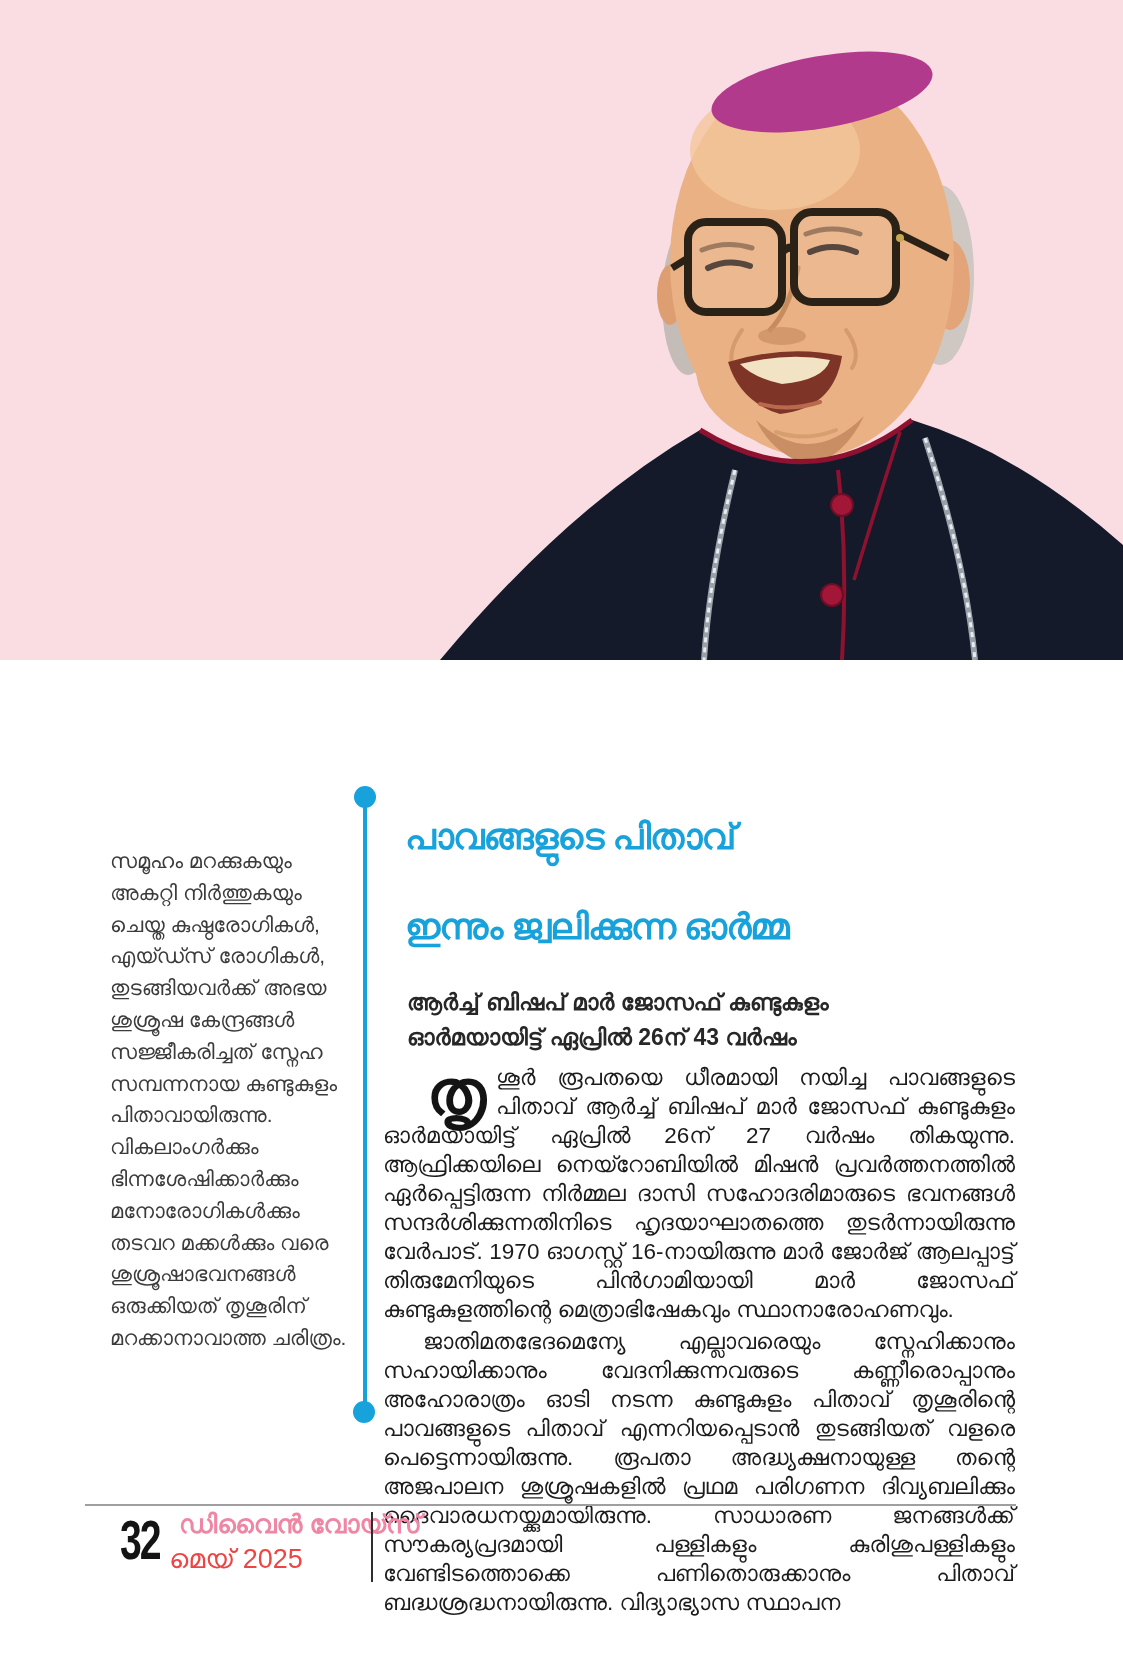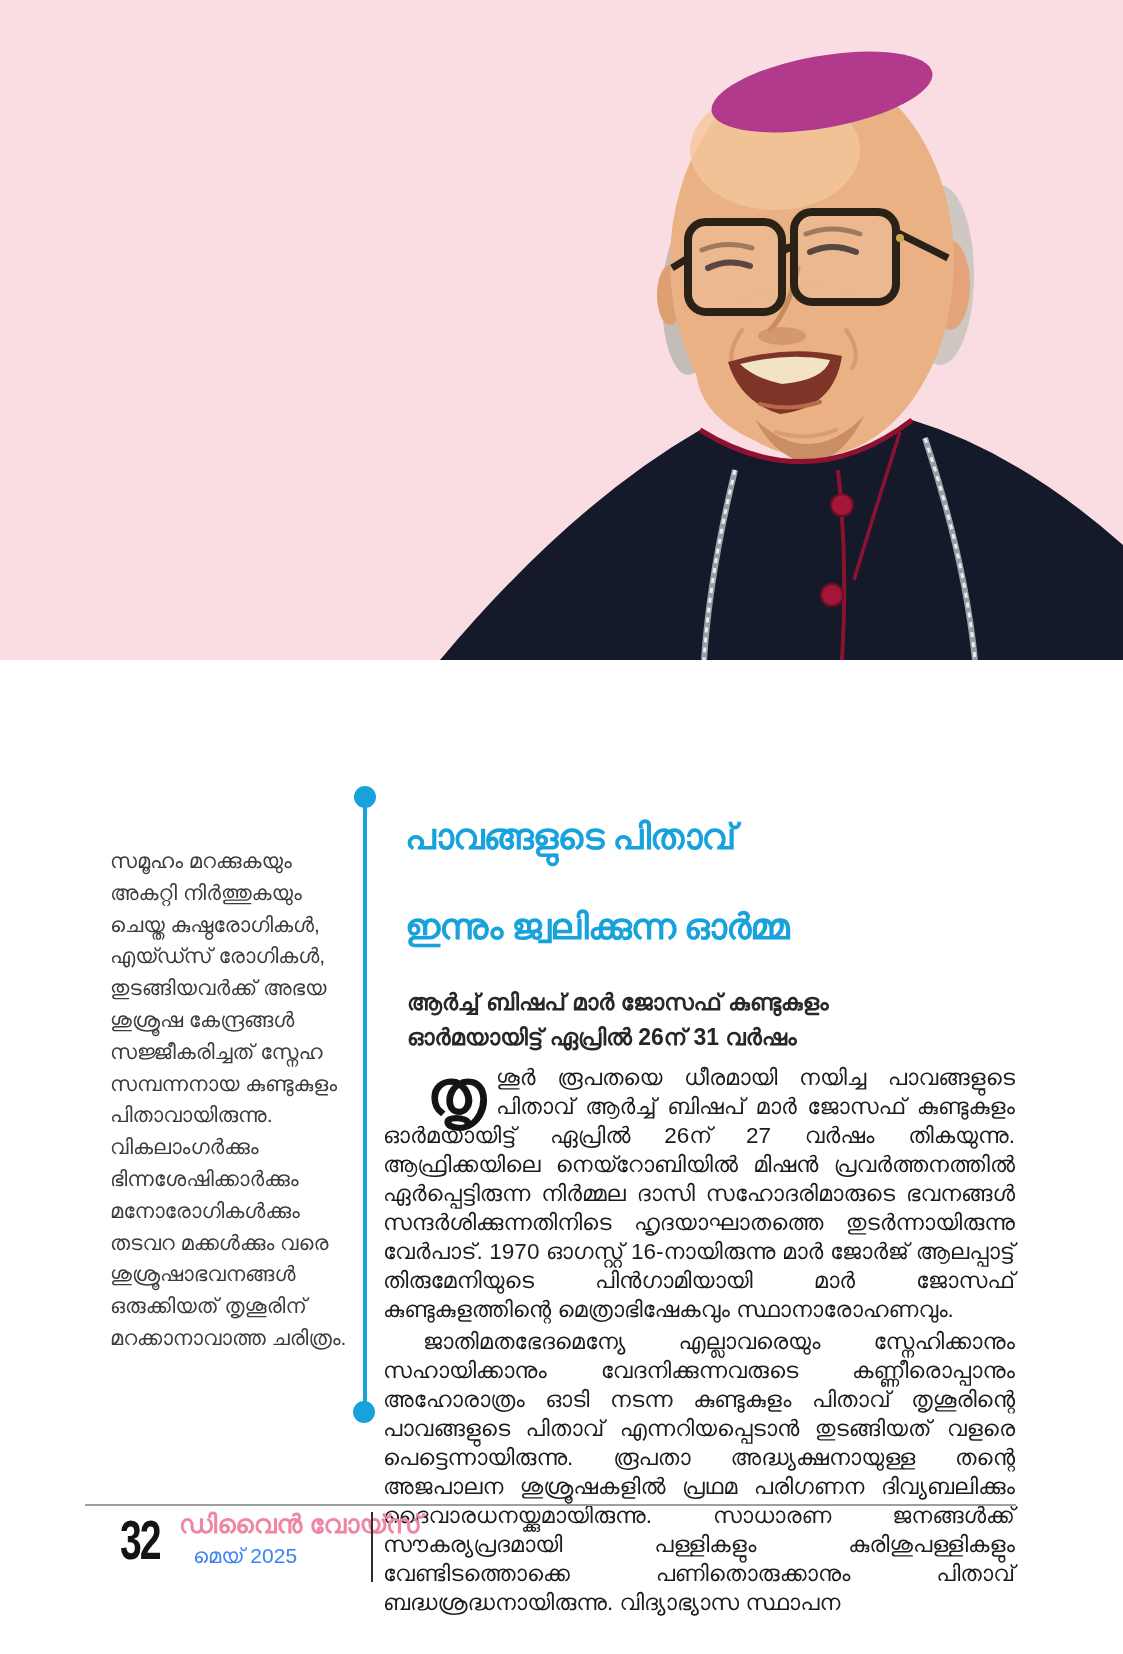--- a/index.html
+++ b/index.html
@@ -62,21 +62,21 @@
   .para2 { margin-top: 3px; text-indent: 40px; }
 
   
   .footer-rule { position: absolute; left: 85px; top: 1504px; width: 931px; height: 2px; background: #9f9fa1; }
   .page-num {
     position: absolute; left: 120px; top: 1507px;
     font-size: 56px; font-weight: bold; color: #141414;
     letter-spacing: -3px; transform: scaleX(.7); transform-origin: left top;
   }
   .mag { position: absolute; left: 179px; top: 1509px; font-size: 26px; font-weight: bold; color: var(--mag-pink); }
-  .issue { position: absolute; left: 193px; top: 1544px; font-size: 21px; color: #3b82f6; }
+  .issue { position: absolute; left: 169px; top: 1544px; font-size: 27px; color: #ef4444; }
   .footer-divider { position: absolute; left: 371px; top: 1512px; width: 2px; height: 70px; background: #2e2e2e; }
 </style>
 </head>
 <body>
 
 <div class="page">
 
   <div class="photo">
     <svg viewBox="0 0 1123 660" preserveAspectRatio="none" aria-hidden="true">
 
@@ -157,21 +157,21 @@
 ഭിന്നശേഷിക്കാർക്കും
 മനോരോഗികൾക്കും
 തടവറ മക്കൾക്കും വരെ
 ശുശ്രൂഷാഭവനങ്ങൾ
 ഒരുക്കിയത് തൃശൂരിന്
 മറക്കാനാവാത്ത ചരിത്രം.</div>
 
   <h1 class="title">പാവങ്ങളുടെ പിതാവ്
 ഇന്നും ജ്വലിക്കുന്ന ഓർമ്മ</h1>
   <h2 class="subtitle">ആർച്ച് ബിഷപ് മാർ ജോസഫ് കുണ്ടുകുളം
-ഓർമയായിട്ട് ഏപ്രിൽ 26ന് 31 വർഷം</h2>
+ഓർമയായിട്ട് ഏപ്രിൽ 26ന് 43 വർഷം</h2>
 
   <div class="body-col">
     <p class="para1"><span class="dropcap">തൃ</span><span>ശൂർ രൂപതയെ ധീരമായി നയിച്ച പാവങ്ങളുടെ പിതാവ് ആർച്ച് ബിഷപ് മാർ ജോസഫ് കുണ്ടുകുളം ഓർമയായിട്ട് ഏപ്രിൽ 26ന് 27 വർഷം തികയുന്നു. ആഫ്രിക്കയിലെ നെയ്റോബിയിൽ മിഷൻ പ്രവർത്തനത്തിൽ ഏർപ്പെട്ടിരുന്ന നിർമ്മല ദാസി സഹോദരിമാരുടെ ഭവനങ്ങൾ സന്ദർശിക്കുന്നതിനിടെ ഹൃദയാഘാതത്തെ തുടർന്നായിരുന്നു വേർപാട്. 1970 ഓഗസ്റ്റ് 16-നായിരുന്നു മാർ ജോർജ് ആലപ്പാട്ട് തിരുമേനിയുടെ പിൻഗാമിയായി മാർ ജോസഫ് കുണ്ടുകുളത്തിന്റെ മെത്രാഭിഷേകവും സ്ഥാനാരോഹണവും.</span></p>
     <p class="para2">ജാതിമതഭേദമെന്യേ എല്ലാവരെയും സ്നേഹിക്കാനും സഹായിക്കാനും വേദനിക്കുന്നവരുടെ കണ്ണീരൊപ്പാനും അഹോരാത്രം ഓടി നടന്ന കുണ്ടുകുളം പിതാവ് തൃശൂരിന്റെ പാവങ്ങളുടെ പിതാവ് എന്നറിയപ്പെടാൻ തുടങ്ങിയത് വളരെ പെട്ടെന്നായിരുന്നു. രൂപതാ അദ്ധ്യക്ഷനായുള്ള തന്റെ അജപാലന ശുശ്രൂഷകളിൽ പ്രഥമ പരിഗണന ദിവ്യബലിക്കും ദൈവാരധനയ്ക്കുമായിരുന്നു. സാധാരണ ജനങ്ങൾക്ക് സൗകര്യപ്രദമായി പള്ളികളും കുരിശുപള്ളികളും വേണ്ടിടത്തൊക്കെ പണിതൊരുക്കാനും പിതാവ് ബദ്ധശ്രദ്ധനായിരുന്നു. വിദ്യാഭ്യാസ സ്ഥാപന</p>
   </div>
 
   <div class="footer-rule"></div>
   <div class="page-num">32</div>
   <div class="mag">ഡിവൈൻ വോയ്സ്</div>
   <div class="issue">മെയ് 2025</div>

